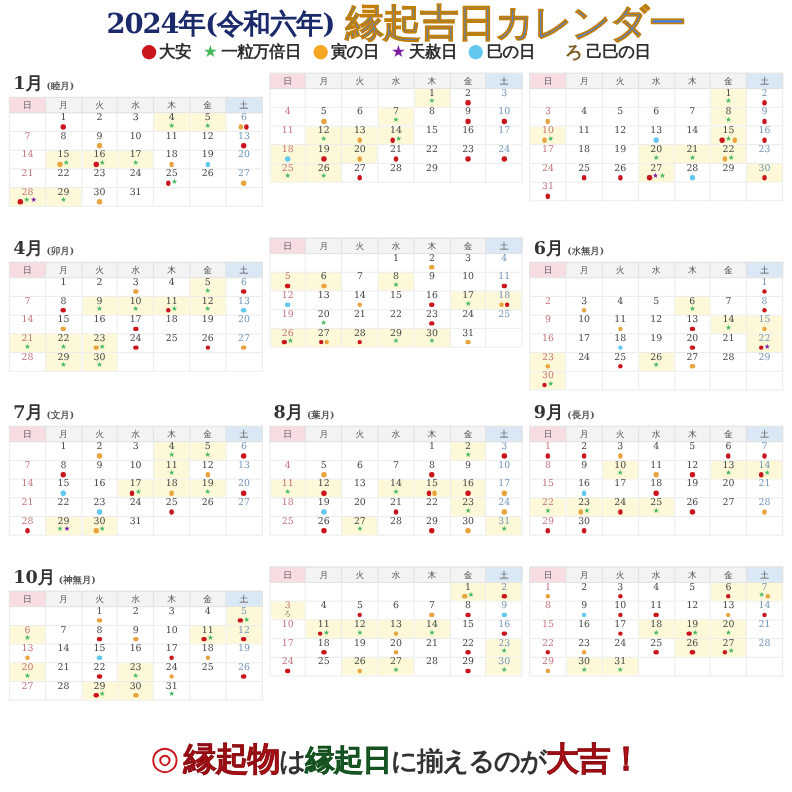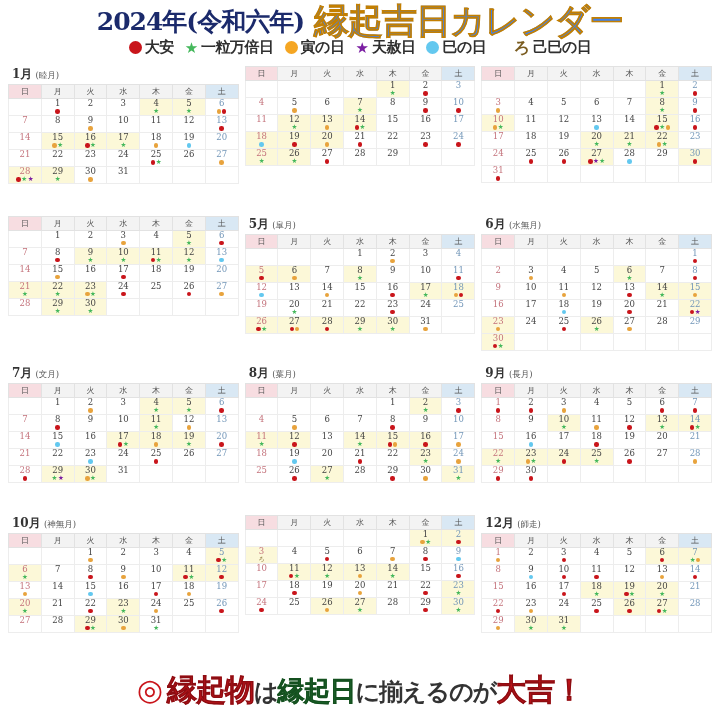--- a/index.html
+++ b/index.html
@@ -79,22 +79,22 @@
     display:flex;flex-direction:column;
   }
   .month-name{
     font-family:"DejaVu Serif", serif;
     font-size:10px;
     color:#333;
     padding-left:4px;
     margin-bottom:1px;
     white-space:nowrap;
   }
-  .month-name b{font-size:12px;text-align:center;}
-  .month-name span{font-size:8.5px;color:#555;}
+  .month-name b{font-size:16px;text-align:center;}
+  .month-name span{font-size:8.5px;color:#555;font-weight:bold;}
 
   table.cal{
     border-collapse:collapse;
     width:100%;
     table-layout:fixed;
     background:#fff;
     border:1px solid #d8d8d8;
   }
   table.cal th{
     font-size:8px;
@@ -970,20 +970,21 @@
               <td></td>
               <td></td>
               <td></td>
               <td></td>
               <td></td>
             </tr>
           </tbody>
         </table>
       </div>
       <div class="month">
+        <div class="month-name"><b>4月</b> <span>(卯月)</span></div>
         <table class="cal">
           <thead>
             <tr>
               <th class="sun">日</th>
               <th class="wd">月</th>
               <th class="wd">火</th>
               <th class="wd">水</th>
               <th class="wd">木</th>
               <th class="wd">金</th>
               <th class="sat">土</th>
@@ -1222,21 +1223,20 @@
               </td>
               <td></td>
               <td></td>
               <td></td>
               <td></td>
             </tr>
           </tbody>
         </table>
       </div>
       <div class="month">
-        <div class="month-name"><b>5月</b> <span>(皐月)</span></div>
         <table class="cal">
           <thead>
             <tr>
               <th class="sun">日</th>
               <th class="wd">月</th>
               <th class="wd">火</th>
               <th class="wd">水</th>
               <th class="wd">木</th>
               <th class="wd">金</th>
               <th class="sat">土</th>
@@ -3017,21 +3017,20 @@
                   <div class="marks">
                     <span class="s s-ichi">★</span>
                   </div>
                 </div>
               </td>
             </tr>
           </tbody>
         </table>
       </div>
       <div class="month">
-        <div class="month-name"><b>12月</b> <span>(師走)</span></div>
         <table class="cal">
           <thead>
             <tr>
               <th class="sun">日</th>
               <th class="wd">月</th>
               <th class="wd">火</th>
               <th class="wd">水</th>
               <th class="wd">木</th>
               <th class="wd">金</th>
               <th class="sat">土</th>

